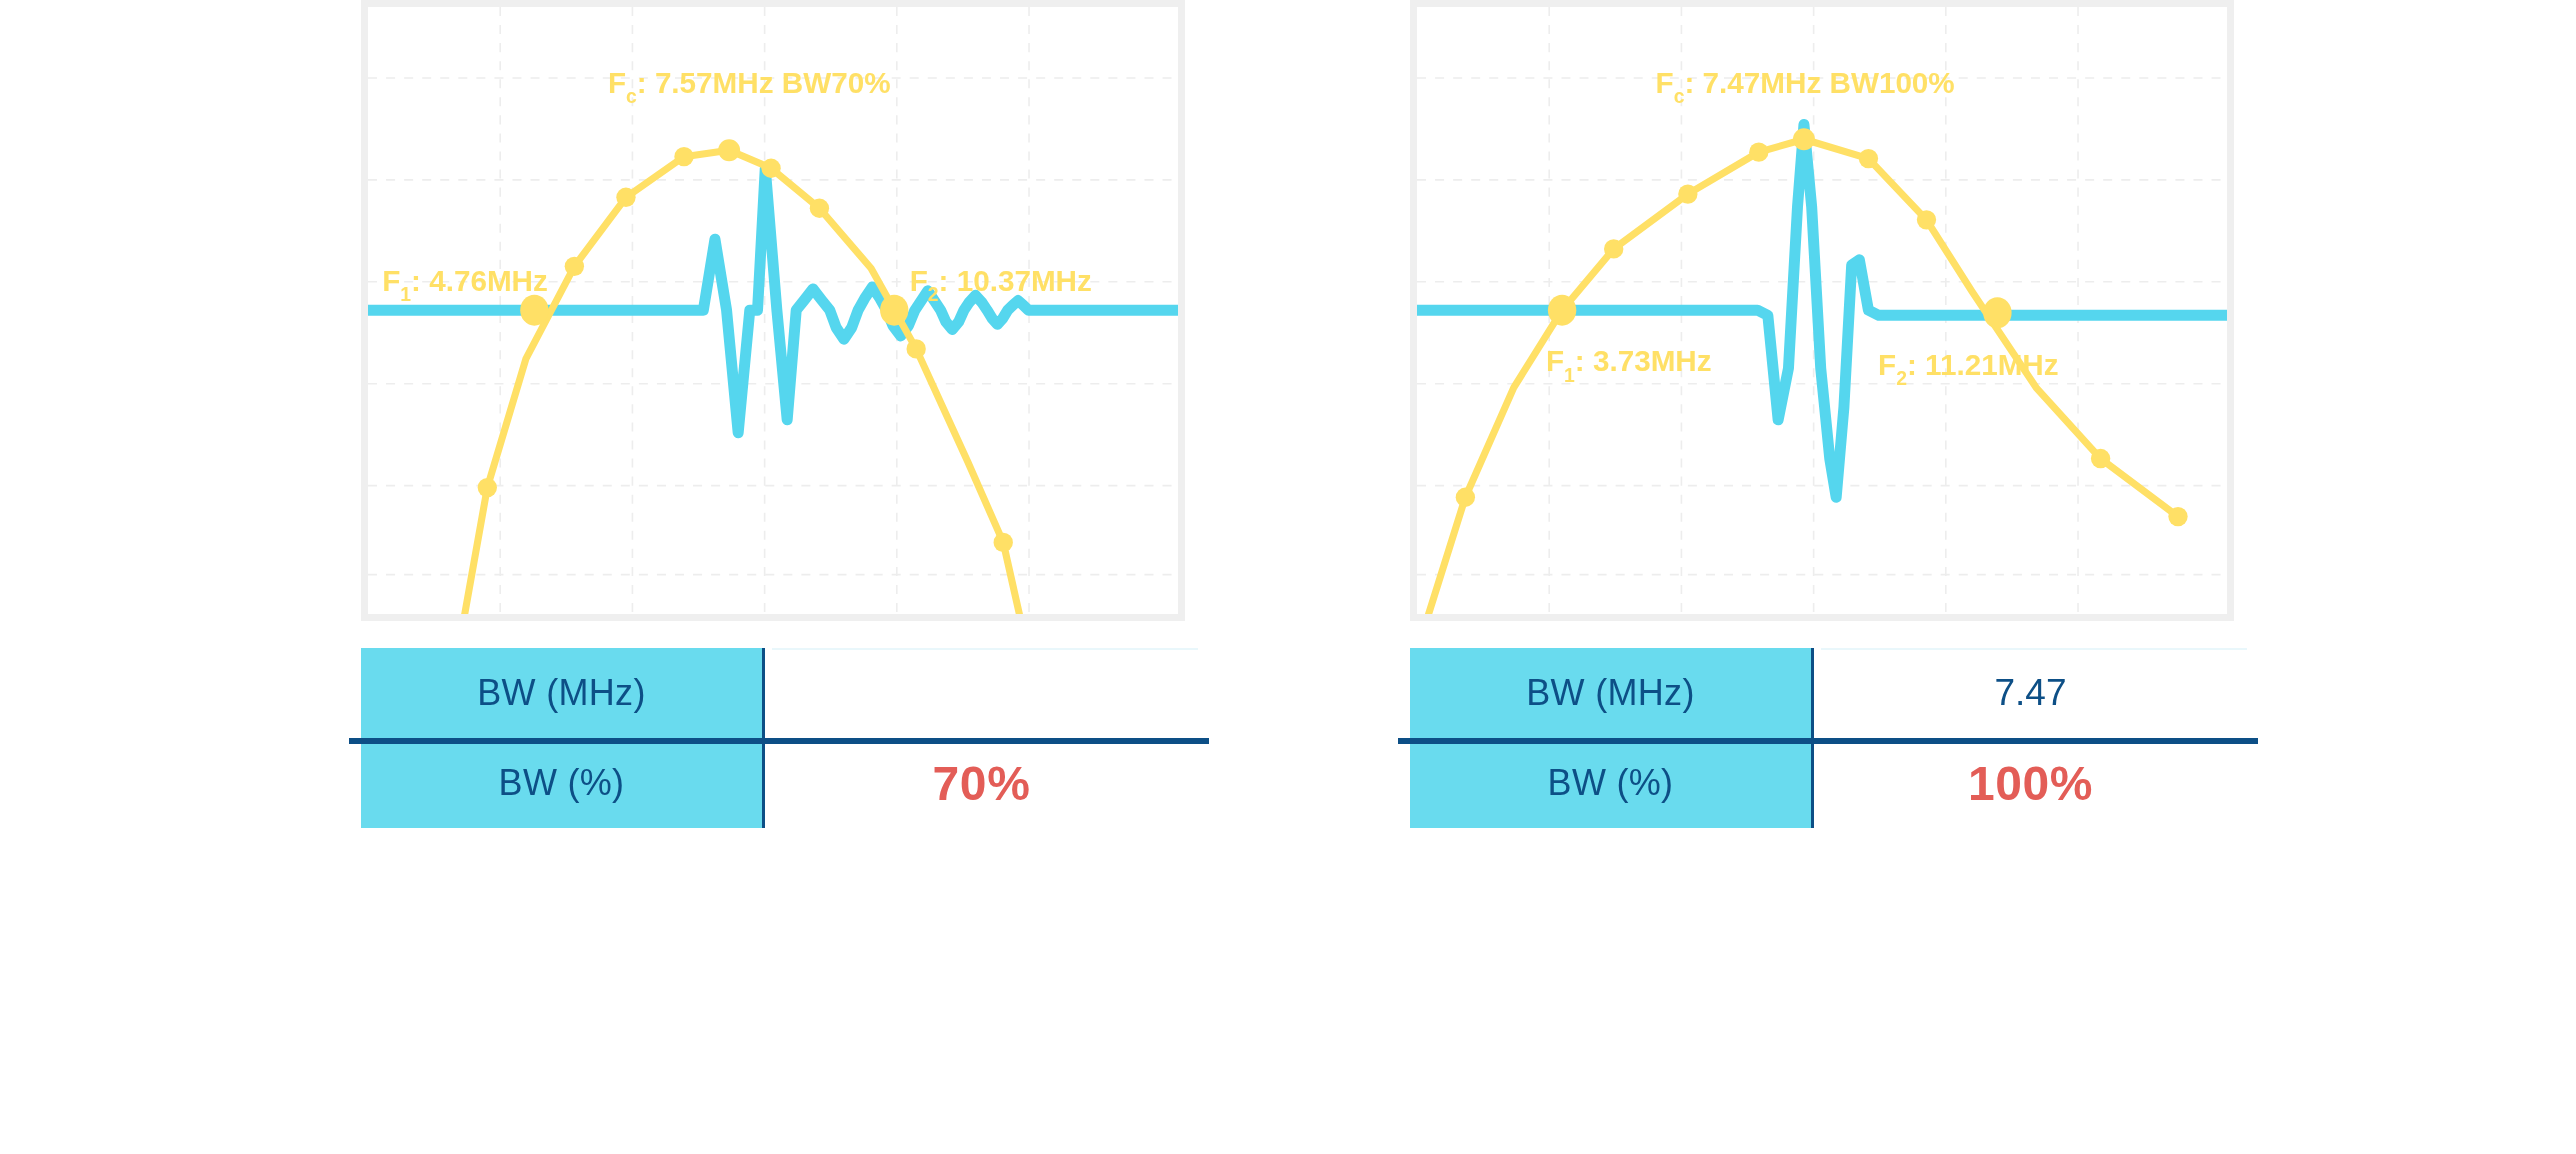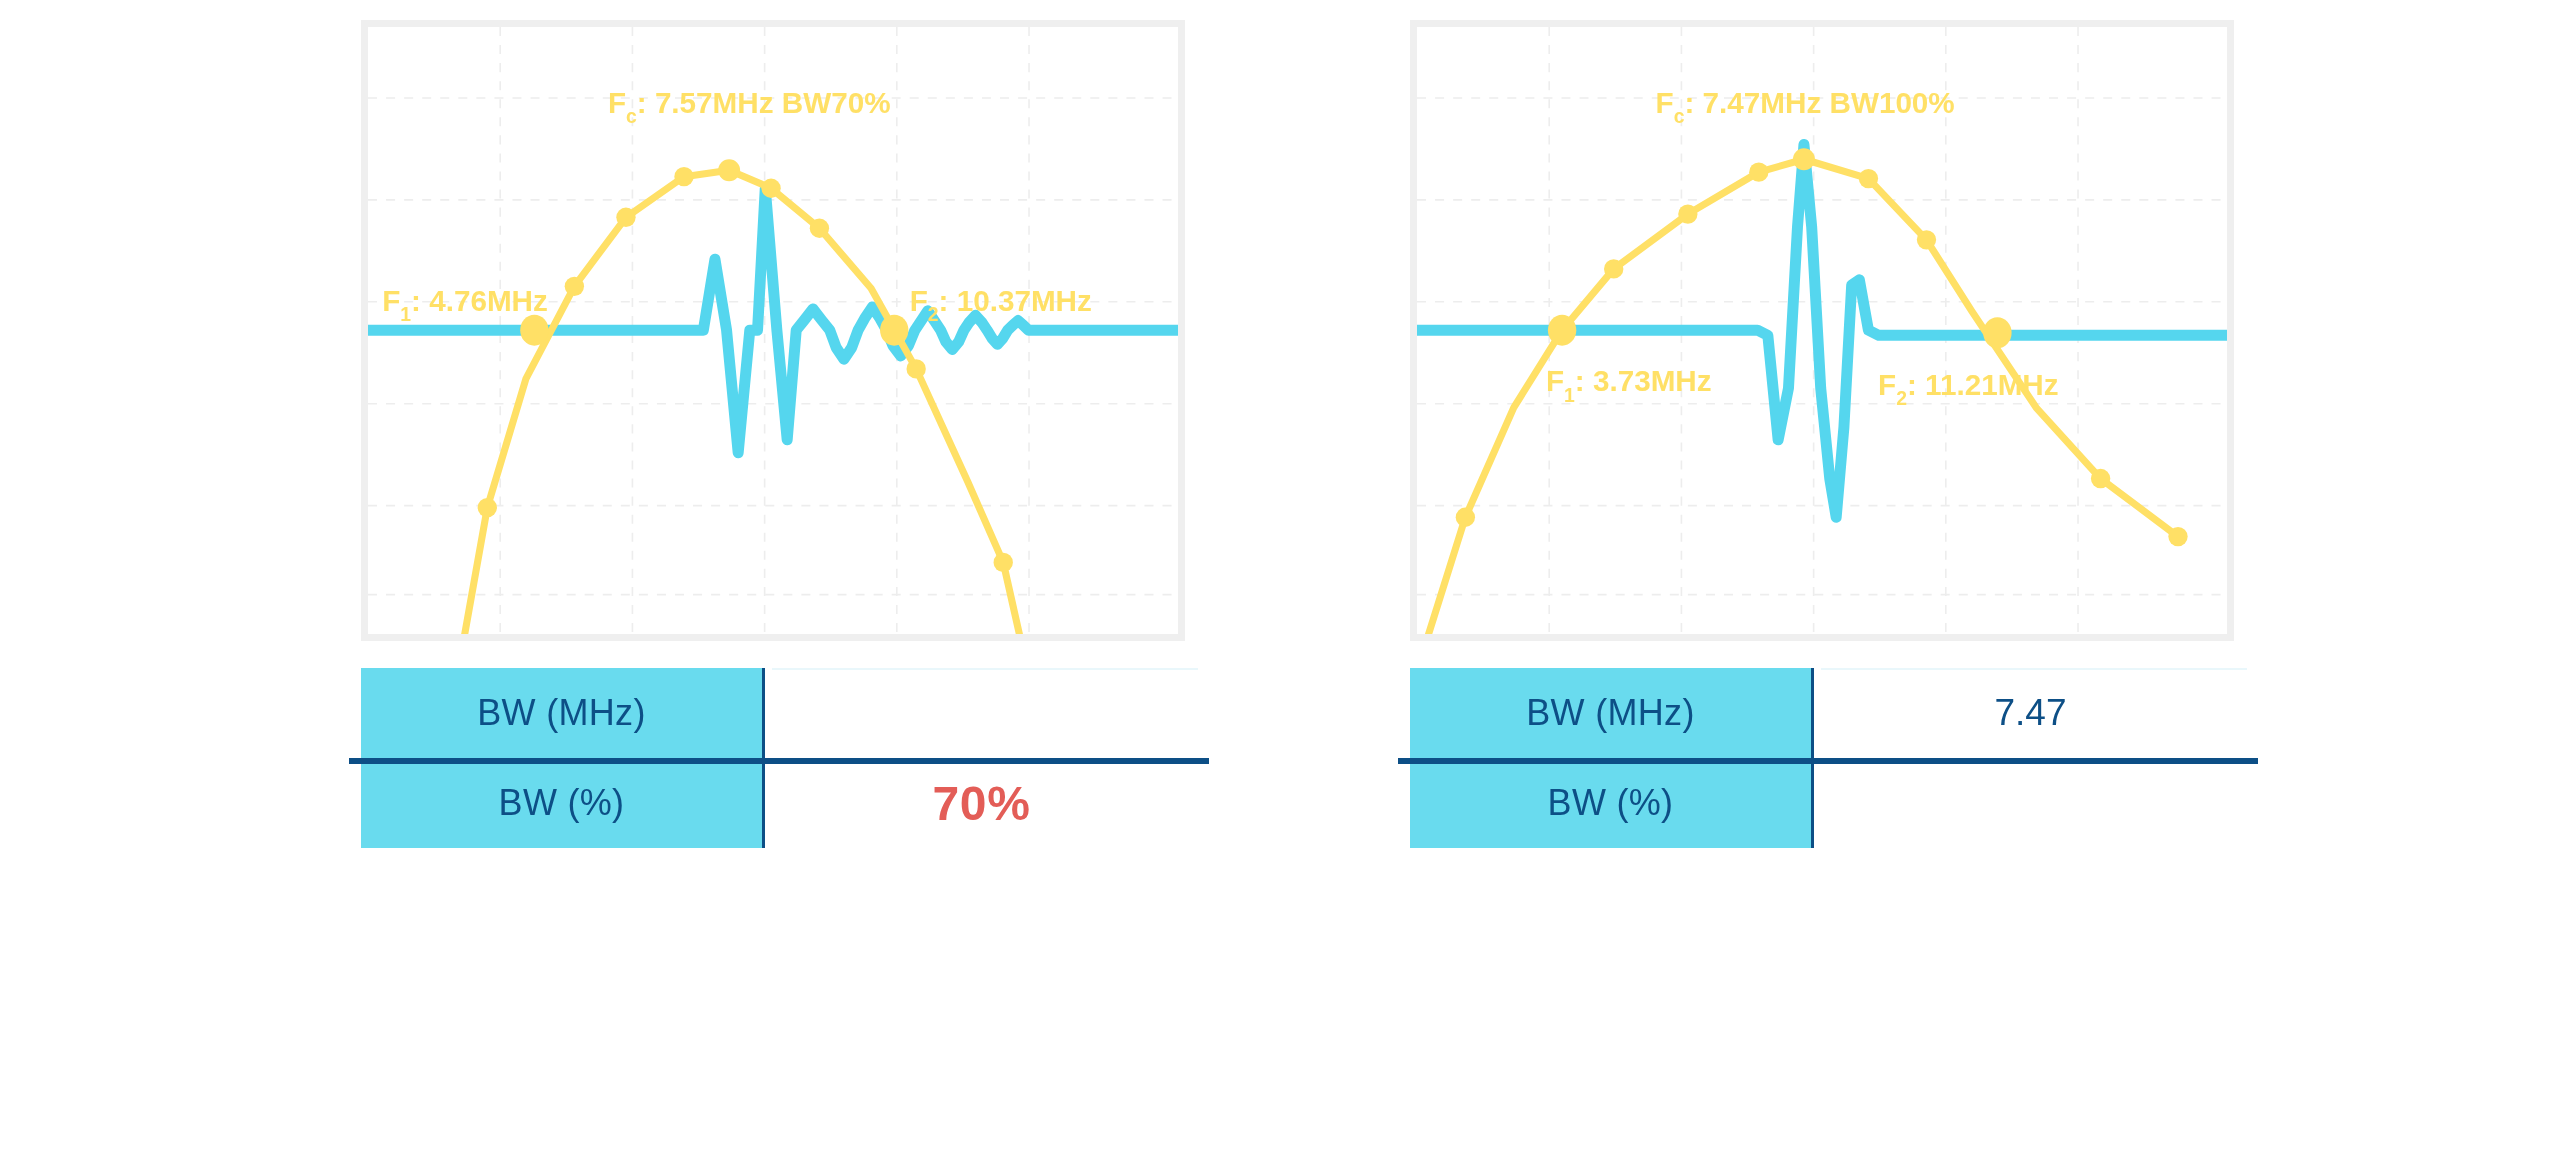--- a/index.html
+++ b/index.html
@@ -8,21 +8,21 @@
     background:#ffffff;
     font-family:"Liberation Sans", sans-serif;
     overflow:hidden;
     position:relative;
   }
   .panels{
     position:absolute;inset:0;
     display:flex;
     flex-direction:row;
   }
-  .panel{position:absolute;top:0;margin-top:20px;}
+  .panel{position:absolute;top:0;}
   #panel-left{left:361px;}
   #panel-right{left:1410px;}
 
   .chart-frame{
     position:relative;
     width:824px;height:621px;
     box-sizing:border-box;
     border:7.7px solid #efefef;
     background:#ffffff;
   }
@@ -212,18 +212,21 @@
       <div class="row-top-line"></div>
       <div class="bw-row">
         <div class="cell-head">BW (MHz)</div>
         <div class="cell-val">
           <span class="val-mhz">7.47</span>
         </div>
       </div>
       <div class="divider"></div>
       <div class="bw-row">
         <div class="cell-head">BW (%)</div>
+        <div class="cell-val">
+          <span class="val-pct">100%</span>
+        </div>
       </div>
     </div>
   </div>
 
 </div>
 
 
 </body></html>

